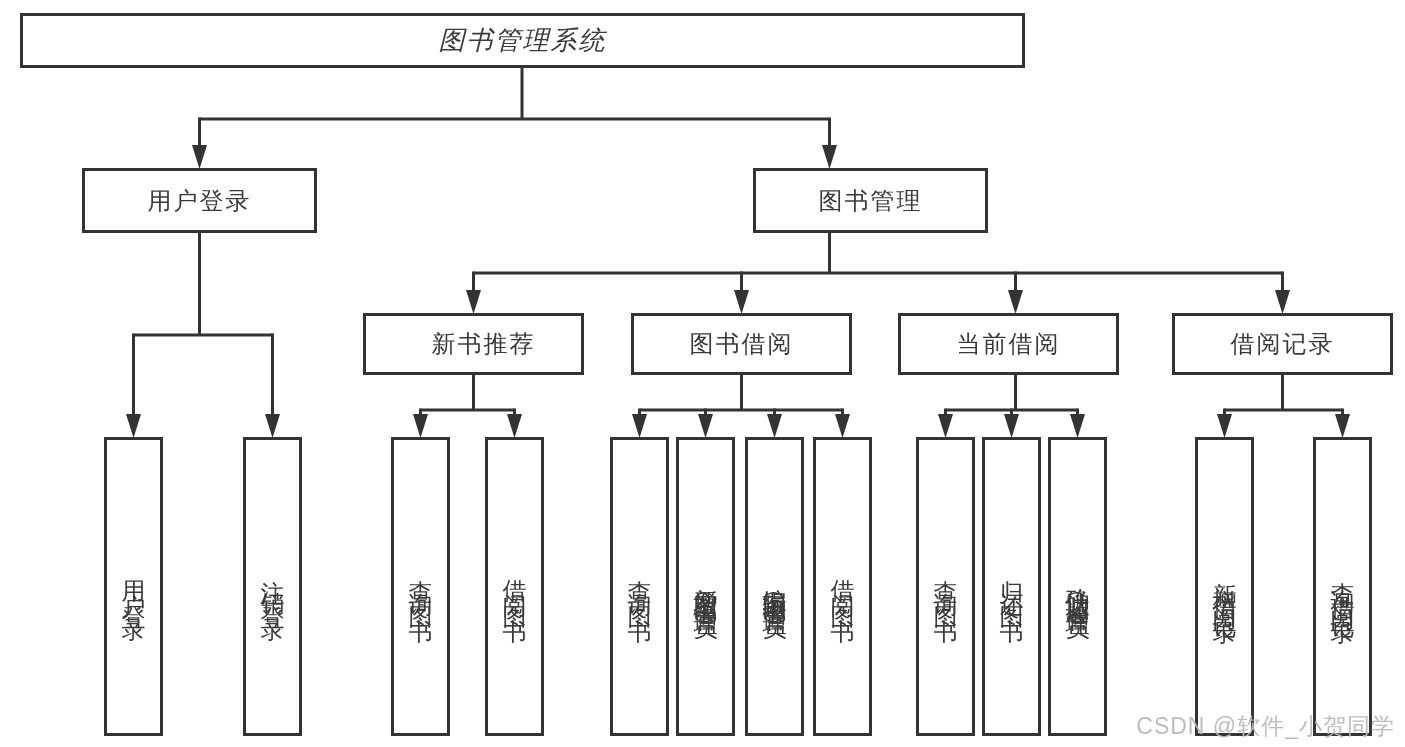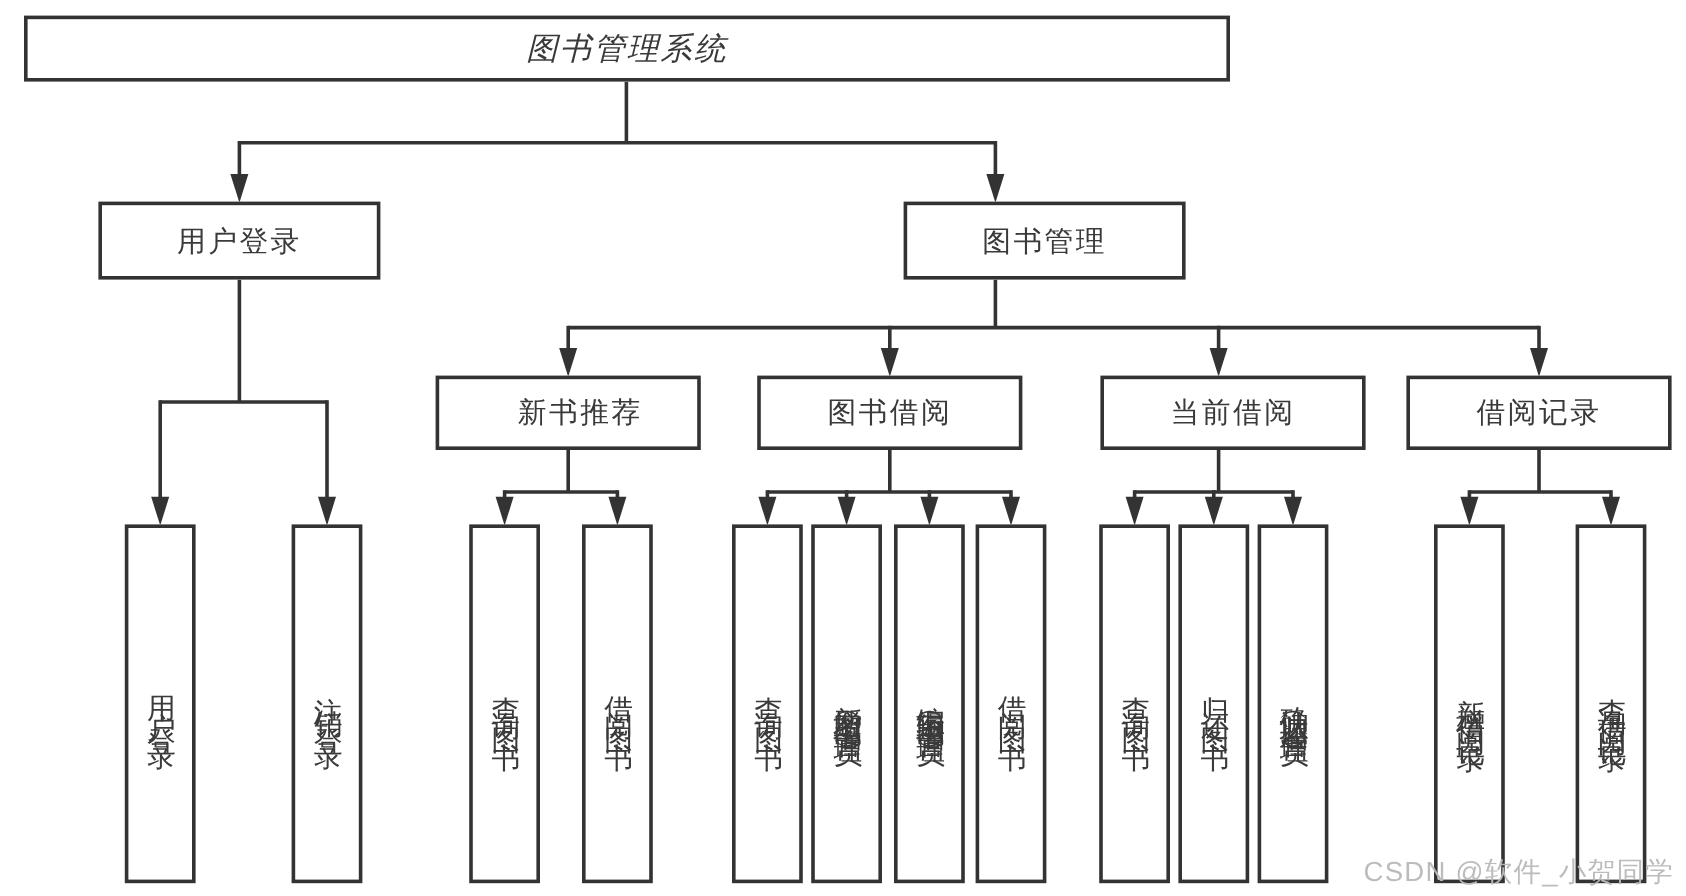--- a/index.html
+++ b/index.html
@@ -103,21 +103,21 @@
     <polygon points="1335,414 1350,414 1342.5,438"></polygon>
   </svg>
 
   <div class="box hbox root" style="left:20px;top:13px;width:1005px;height:55px;font-style:italic;">图书管理系统</div>
 
   <div class="box hbox" style="left:82px;top:168px;width:235px;height:65px;">用户登录</div>
   <div class="box hbox" style="left:712px;top:168px;width:235px;height:65px;margin-left:41px;">图书管理</div>
 
   <div class="box hbox" style="left:363px;top:313px;width:221px;height:62px;padding-left:20px;">新书推荐</div>
   <div class="box hbox" style="left:631px;top:313px;width:221px;height:62px;">图书借阅</div>
-  <div class="box hbox" style="left:917px;top:313px;width:221px;height:62px;">当前借阅</div>
+  <div class="box hbox" style="left:898px;top:313px;width:221px;height:62px;">当前借阅</div>
   <div class="box hbox" style="left:1172px;top:313px;width:221px;height:62px;">借阅记录</div>
 
   <div class="box vbox" style="left:104px;top:437px;width:59px;height:299px;">用户登录</div>
   <div class="box vbox" style="left:243px;top:437px;width:59px;height:299px;">注销登录</div>
 
   <div class="box vbox" style="left:391px;top:437px;width:59px;height:299px;">查询图书</div>
   <div class="box vbox" style="left:485px;top:437px;width:59px;height:299px;">借阅图书</div>
 
   <div class="box vbox" style="left:610px;top:437px;width:59px;height:299px;">查询图书</div>
   <div class="box vbox v9" style="left:676px;top:437px;width:59px;height:299px;">新增图书（管理员）</div>

